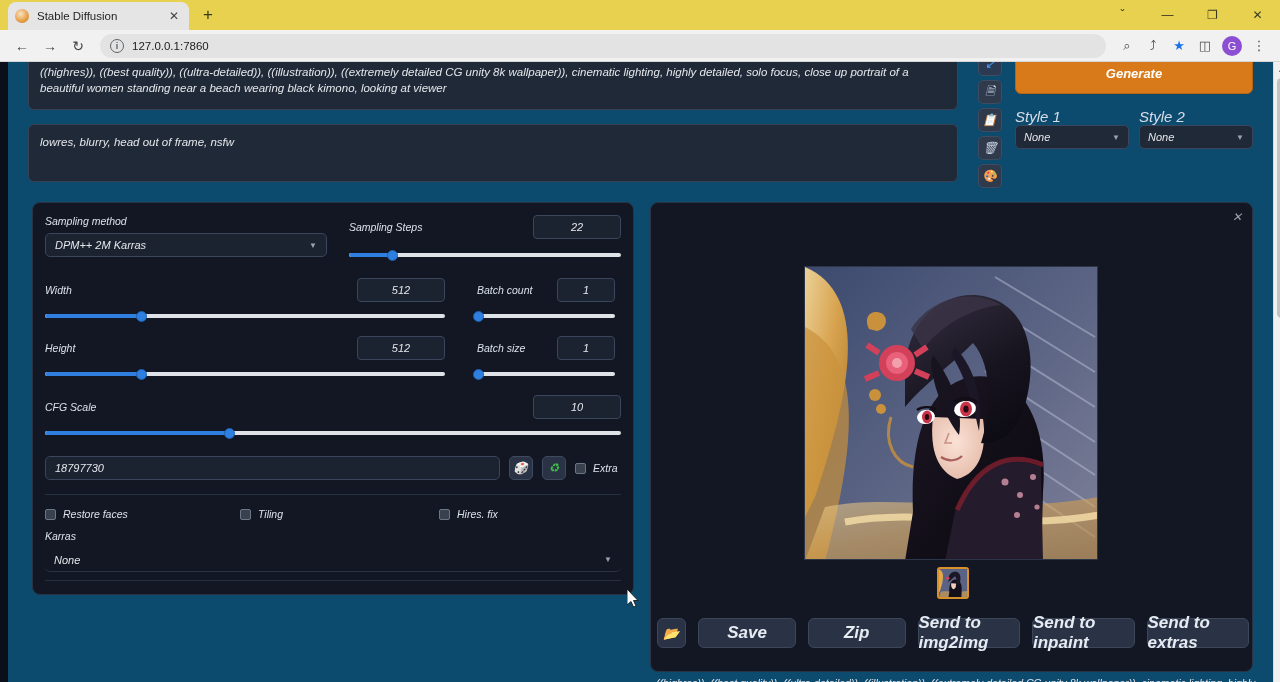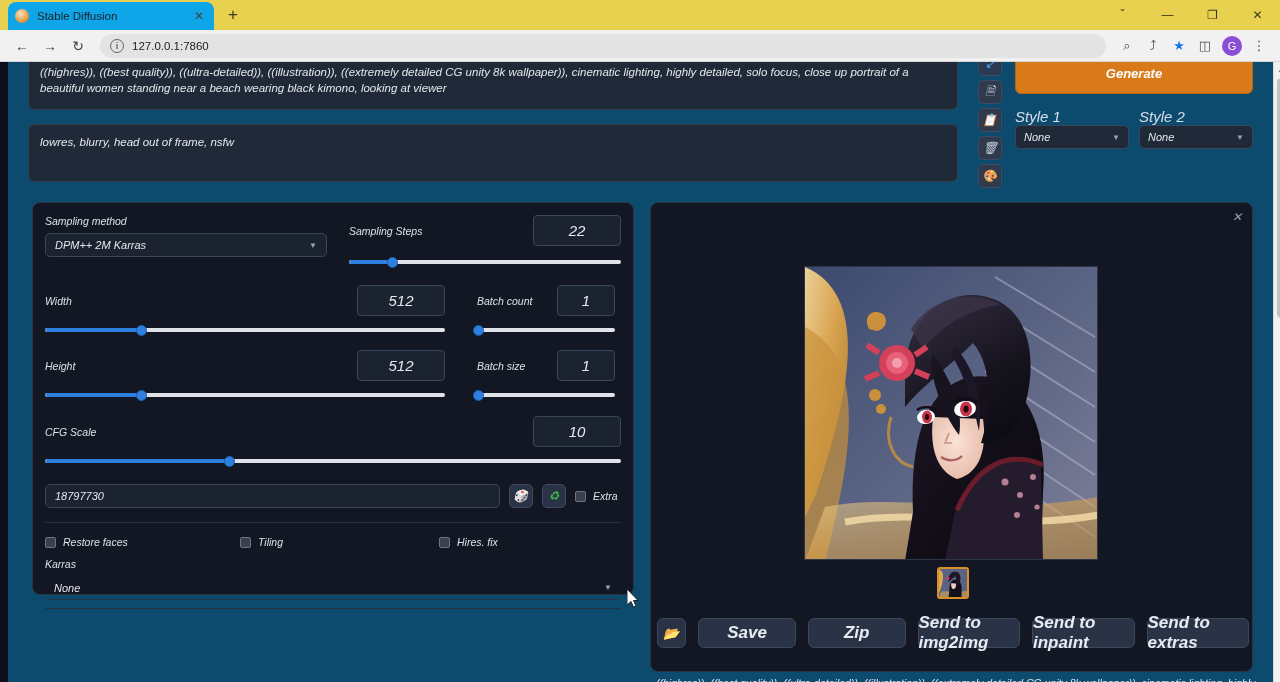--- a/index.html
+++ b/index.html
@@ -11,22 +11,22 @@
   }
 
   
   .browser { width: 1280px; height: 682px; position: relative; }
 
   .tabstrip {
     height: 30px; background: #e7d14e;
     display: flex; align-items: flex-end; position: relative;
   }
   .tab {
-    margin-left: 8px; width: 206px; height: 28px;
-    background: #0ea5e9; border-radius: 8px 8px 0 0;
+    margin-left: 8px; width: 181px; height: 28px;
+    background: #e5e5e5; border-radius: 8px 8px 0 0;
     display: flex; align-items: center; padding: 0 7px;
     position: relative;
   }
   .tab-favicon {
     width: 14px; height: 14px; border-radius: 50%;
     background: radial-gradient(circle at 40% 35%, #f8e3c8 0%, #e8a34a 55%, #c4761f 100%);
     flex: 0 0 14px; margin-right: 8px;
   }
   .tab-title {
     font-size: 11.5px; color: #1f1f1f; white-space: nowrap;
@@ -148,22 +148,22 @@
   
   .settings {
     position: absolute; left: 24px; top: 140px; width: 602px; height: 393px;
     background: #121723; border: 1px solid #2a3344; border-radius: 8px;
     padding: 12px;
   }
   .row { display: flex; }
   .lbl { font-size: 10.5px; color: #dbe1ea; }
   .numbox {
     background: #1b2230; border: 1px solid #39465c; border-radius: 4px;
-    height: 31px; display: flex; align-items: center; justify-content: center;
-    font-size: 15px; color: #e5e7eb;
+    height: 24px; display: flex; align-items: center; justify-content: center;
+    font-size: 11px; color: #e5e7eb;
   }
   .slider { position: relative; height: 14px; display: flex; align-items: center; }
   .track {
     width: 100%; height: 4px; background: #dfe3e8; border-radius: 2px;
     overflow: hidden; position: relative;
   }
   .fill { height: 4px; background: #2f7fe0; border-radius: 2px; }
   .knob {
     position: absolute; width: 11px; height: 11px; border-radius: 50%;
     background: #2f7fe0; border: 1px solid #1d5fb0; top: 1.5px;

